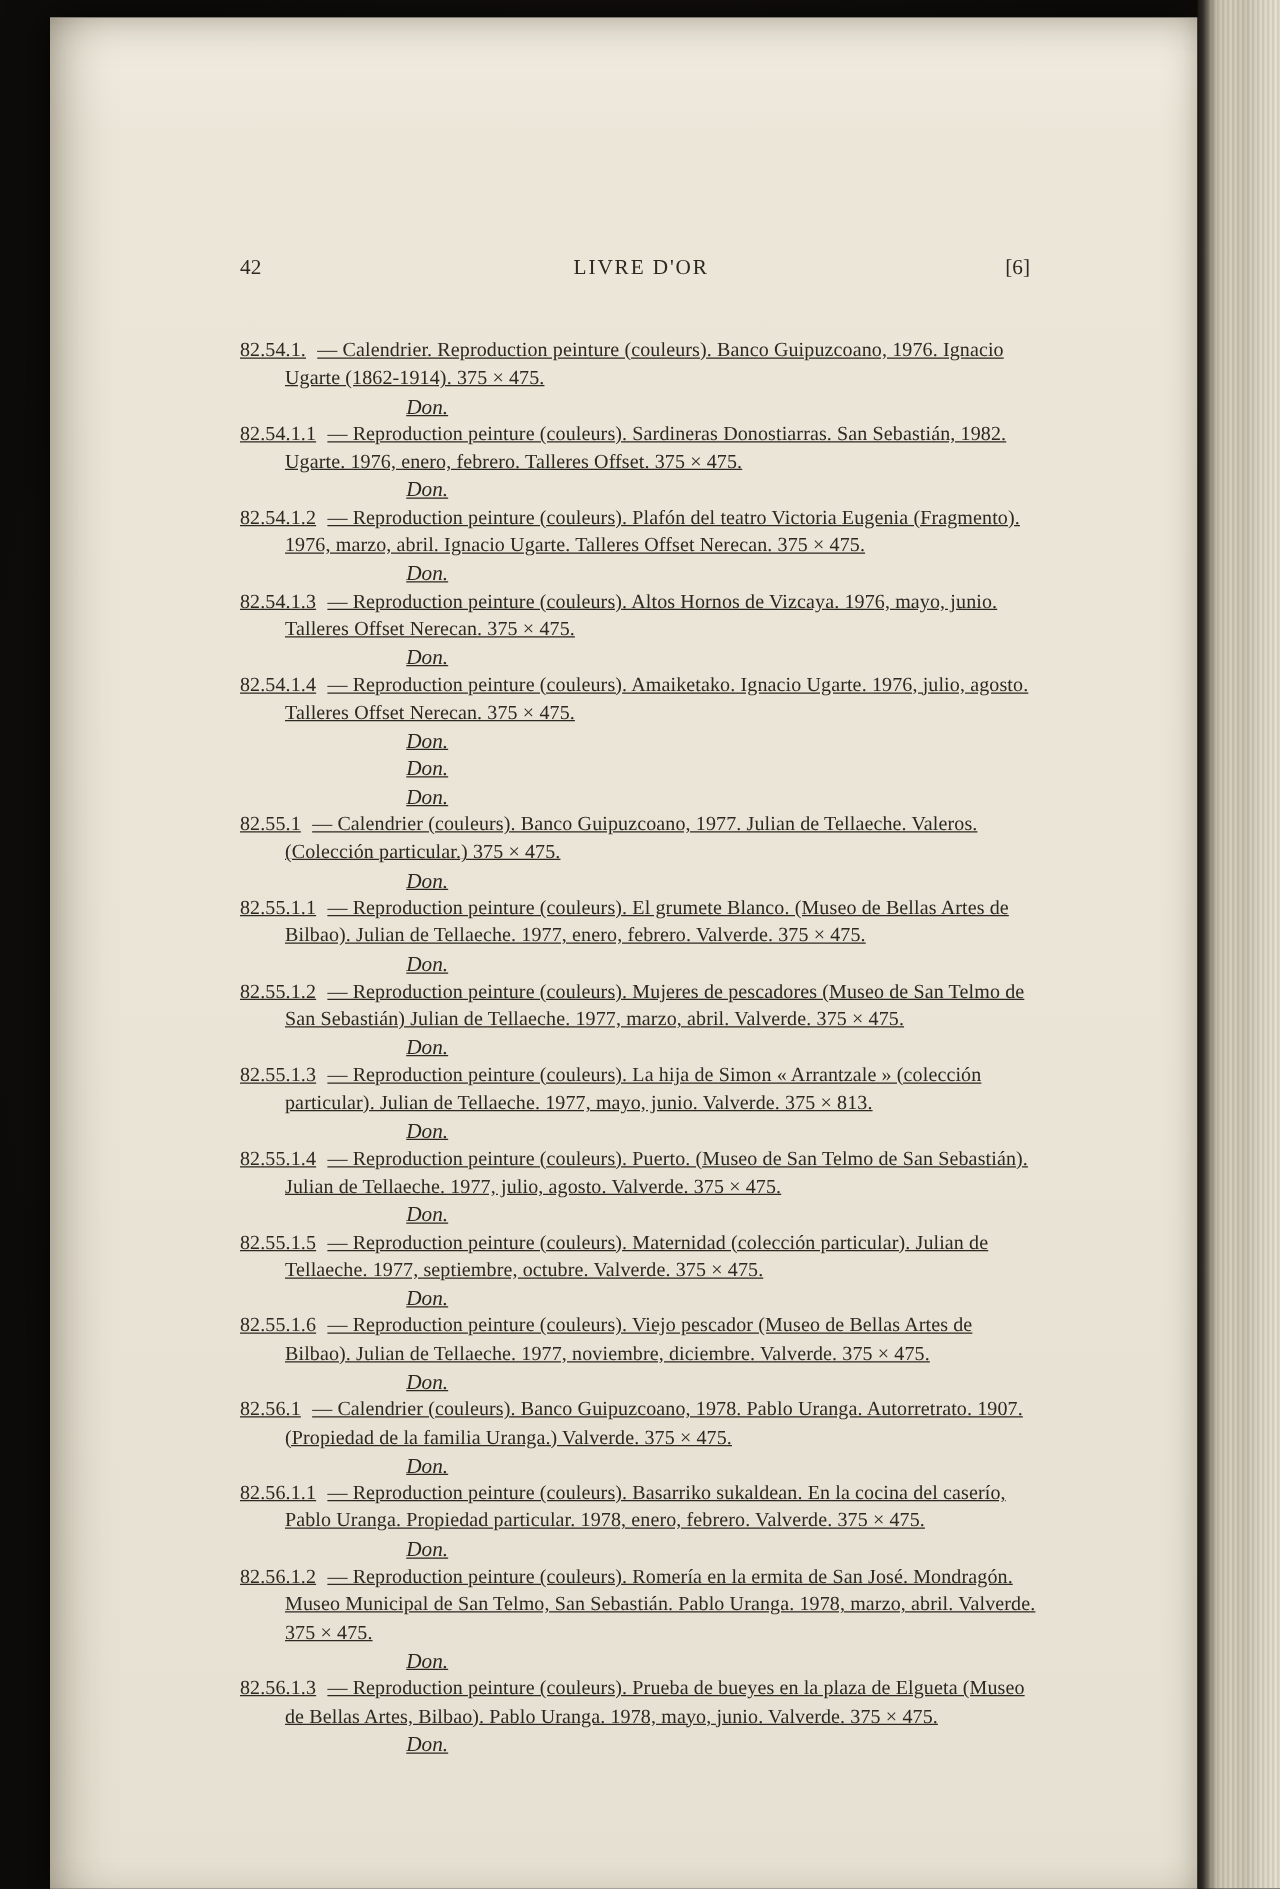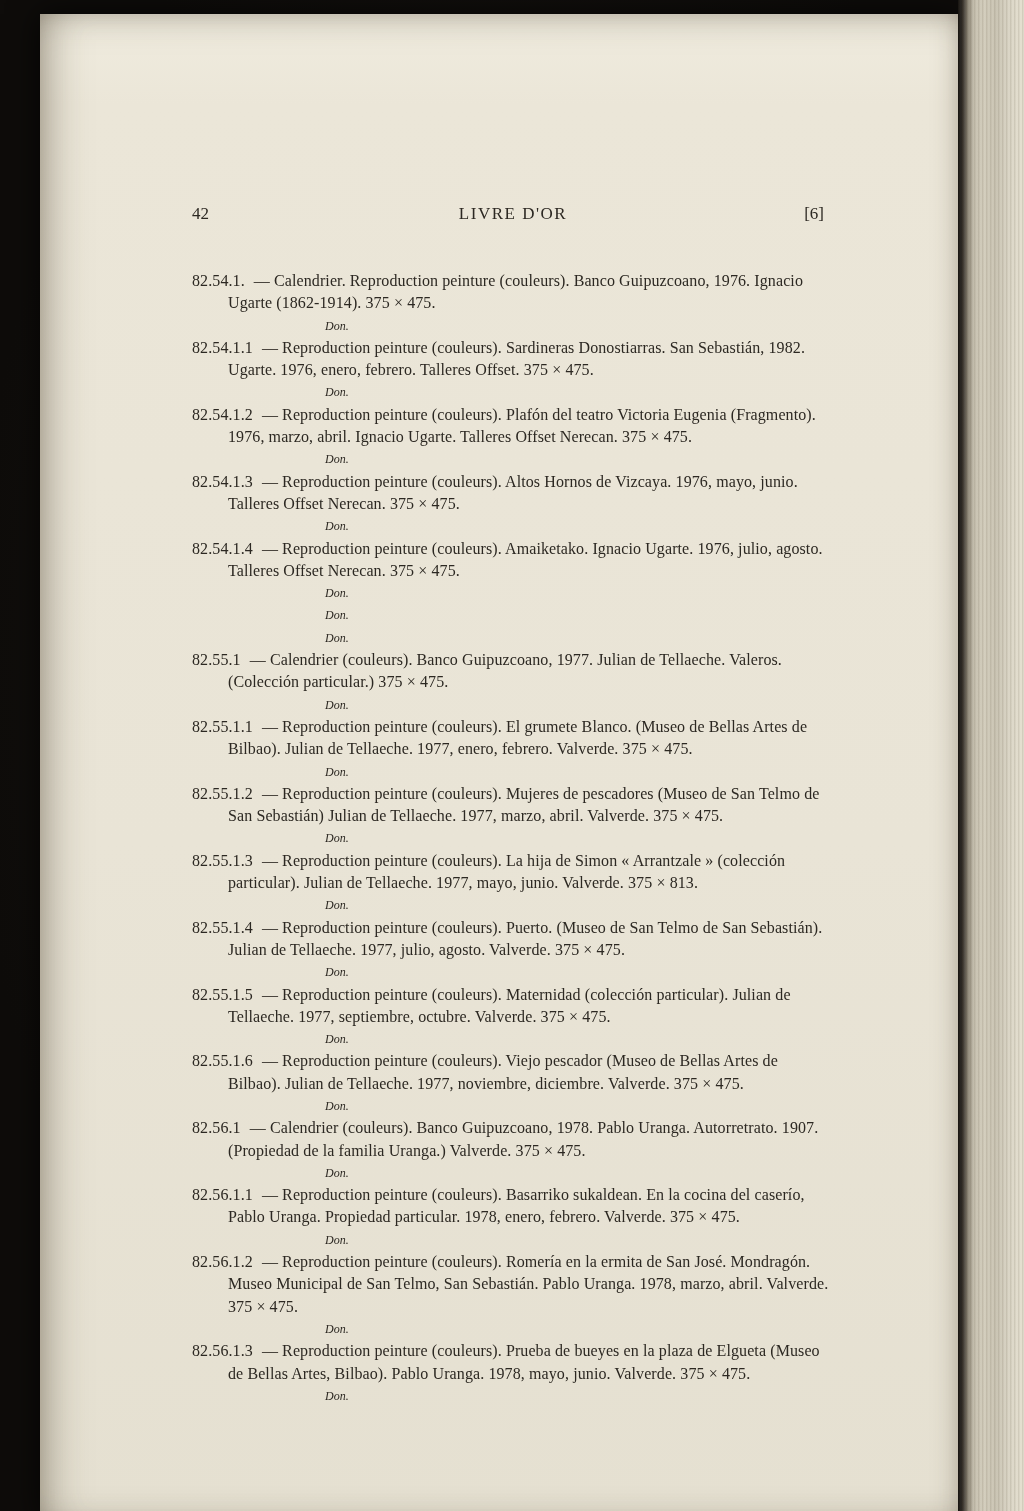--- a/index.html
+++ b/index.html
@@ -79,27 +79,29 @@
   .entries {
     margin-top: 44px;
   }
   .entry-text {
     margin: 0;
     padding-left: 36px;
     text-indent: -36px;
     font-size: 16px;
     line-height: 22.3px;
     letter-spacing: 0.1px;
+    text-decoration: underline;
   }
   .entry-id { margin-right: 9px; }
   .entry-don {
     margin: 0 0 0 133px;
     font-style: italic;
-    font-size: 12px;
+    font-size: 17px;
     line-height: 22.3px;
+    text-decoration: underline;
   }
 </style>
 </head>
 <body>
 
 <div class="scan-bg"></div>
 
 <div class="book-page">
   <div class="content">
 

